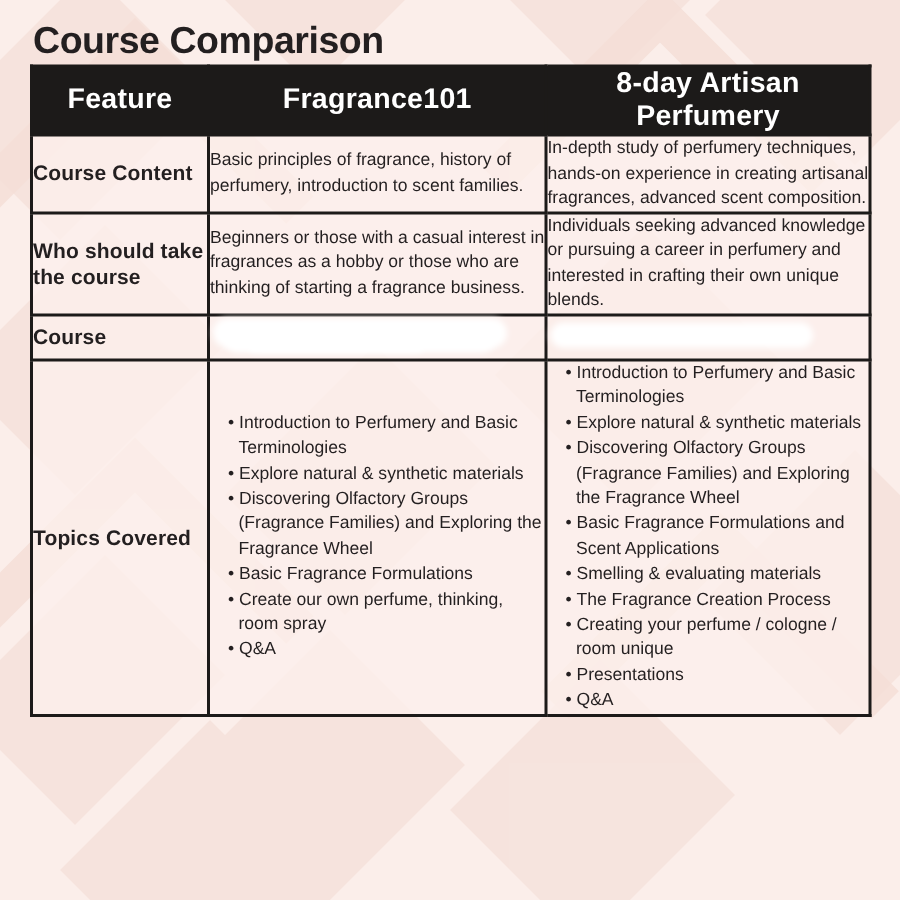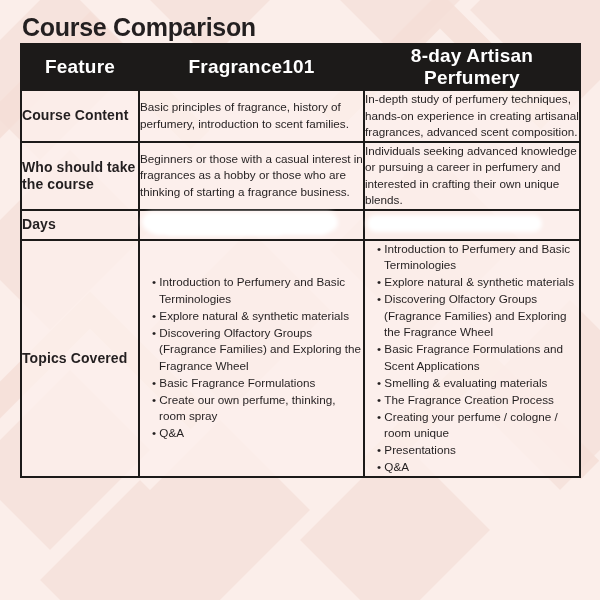--- a/index.html
+++ b/index.html
@@ -186,21 +186,21 @@
       </tr>
 
       <tr>
         <td class="feature-cell">Who should take the course</td>
         <td class="body-cell">Beginners or those with a casual interest in fragrances as a hobby or those who are thinking of starting a fragrance business.</td>
         <td class="body-cell">Individuals seeking advanced knowledge or pursuing a career in perfumery and interested in crafting their own unique blends.</td>
       </tr>
 
 
       <tr>
-        <td class="feature-cell">Days</td>
+        <td class="feature-cell">Course</td>
         <td class="body-cell">
           <div class="redaction-wrap">
             <span class="redaction ghost g1"></span>
             <span class="redaction r1"></span>
             <span class="redaction r2"></span>
             <span class="redaction r3"></span>
           </div>
         </td>
         <td class="body-cell">
           <div class="redaction-wrap">

